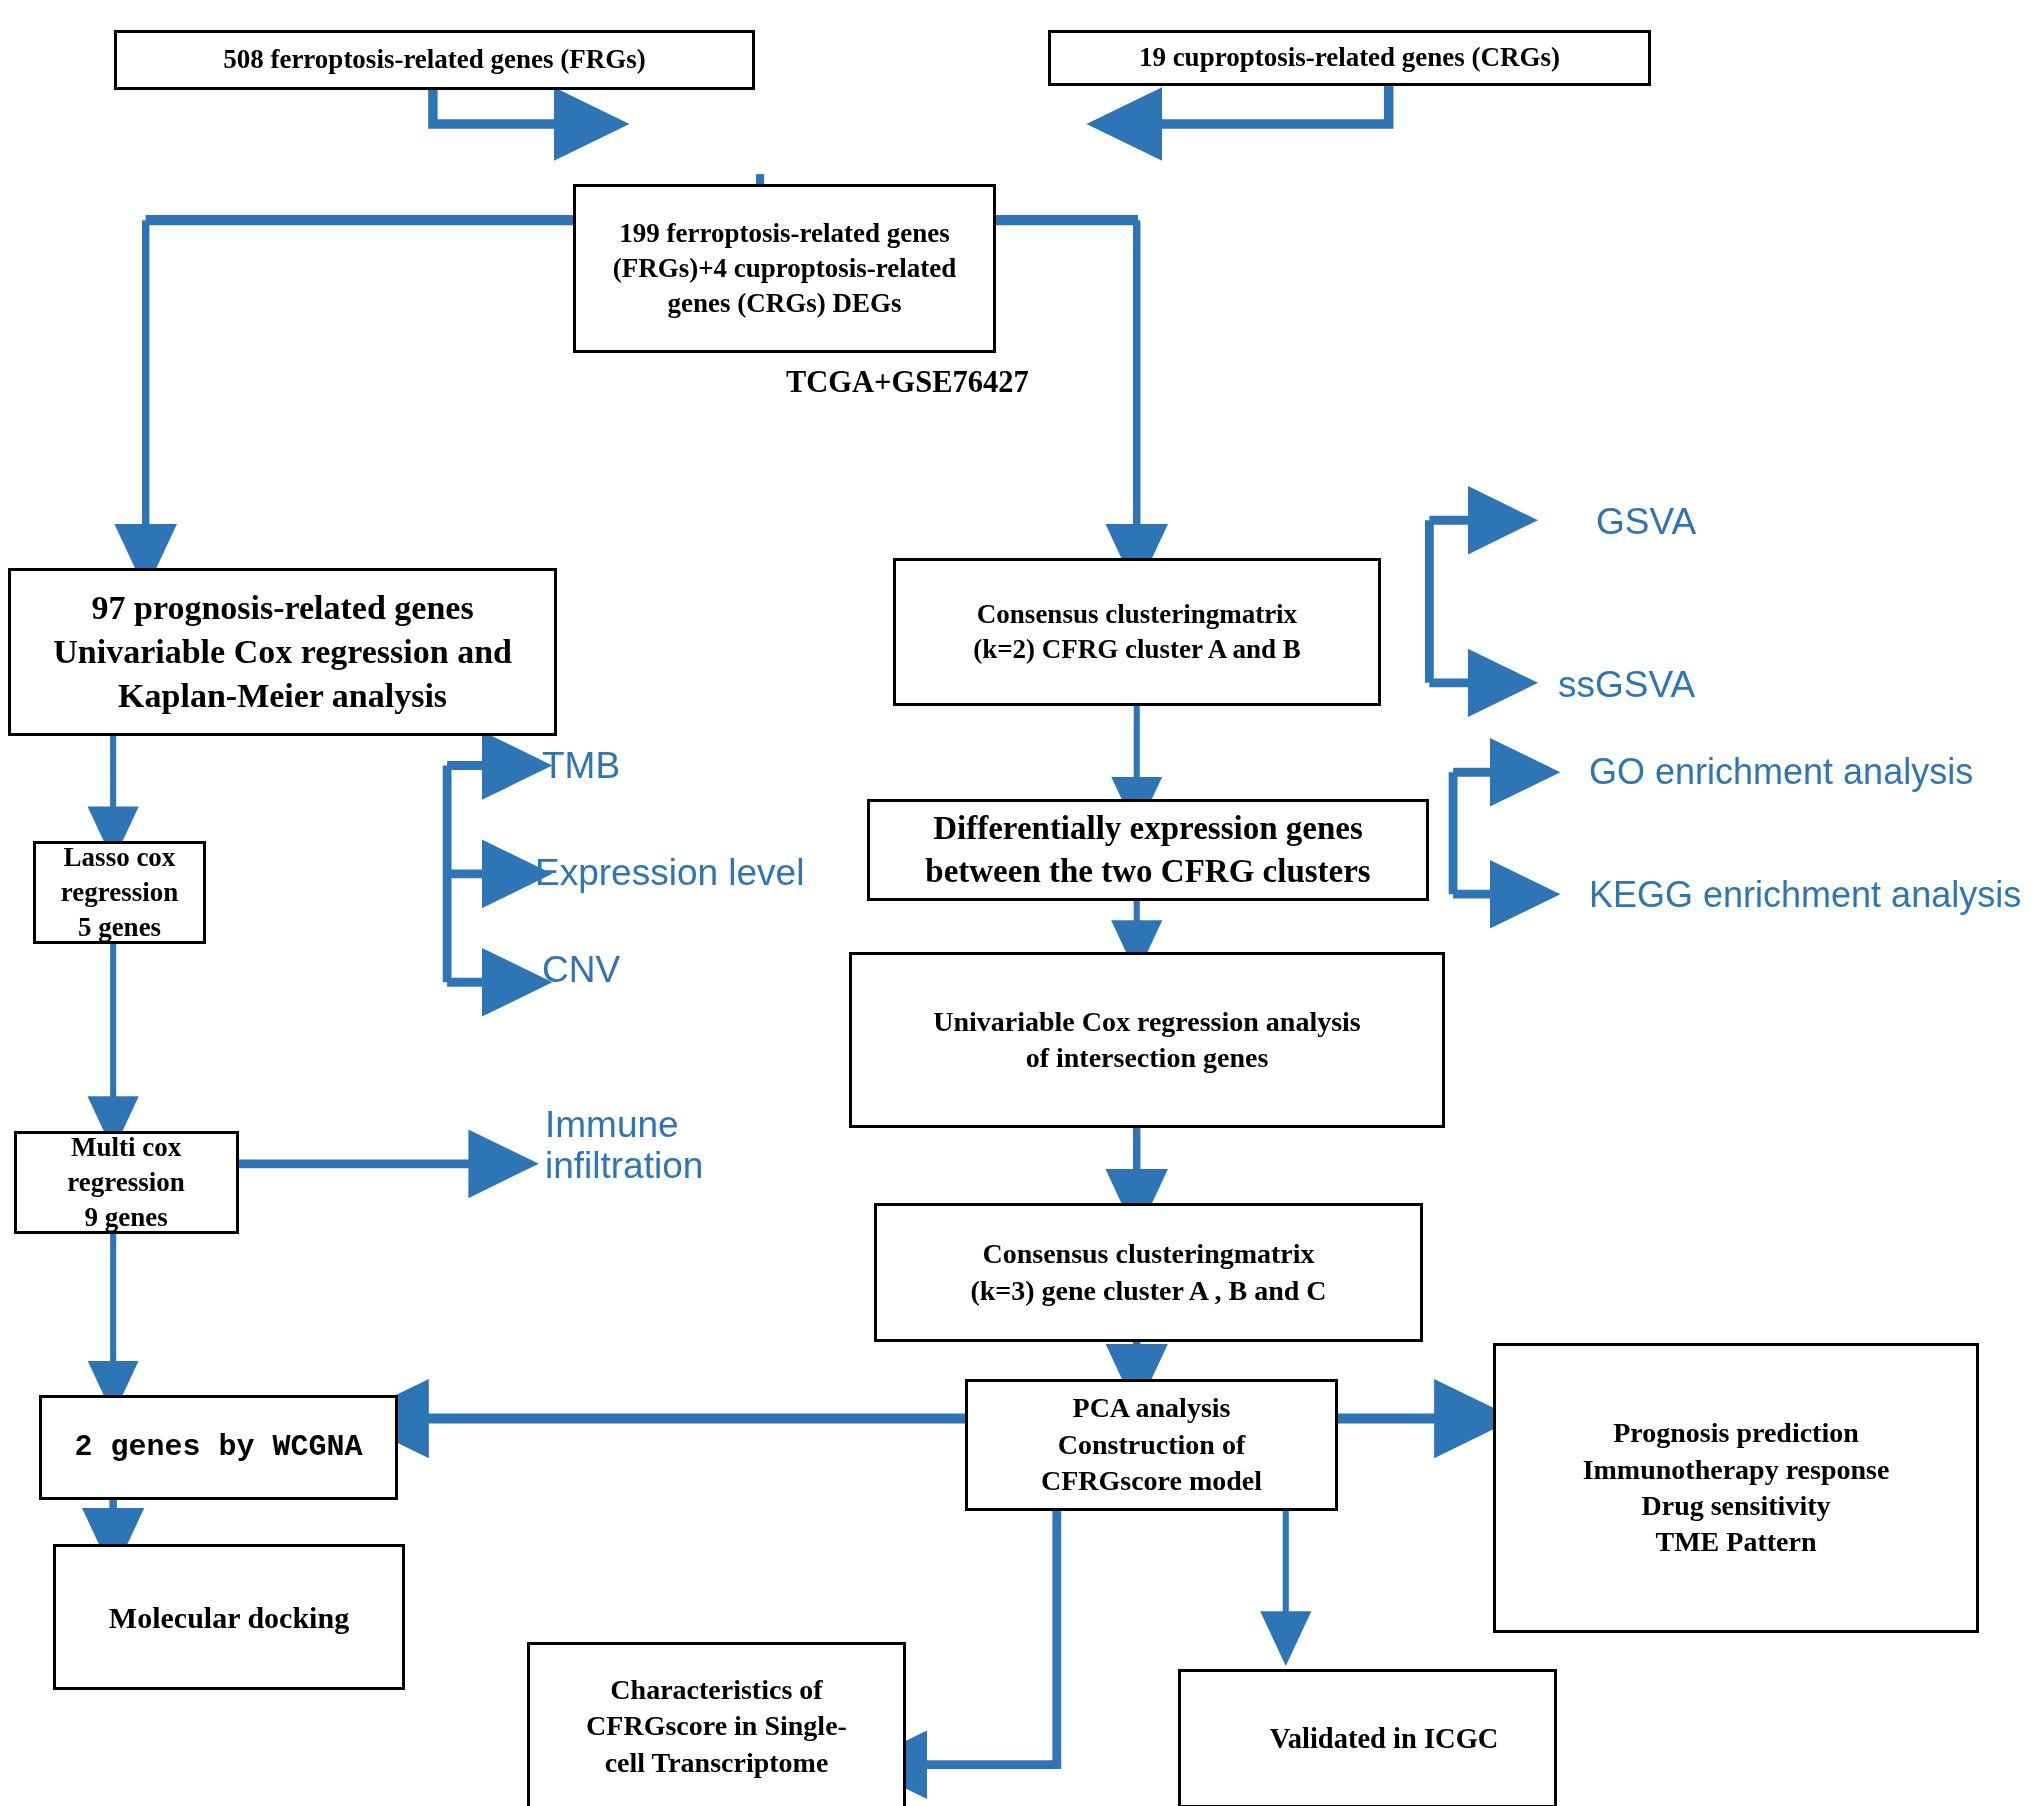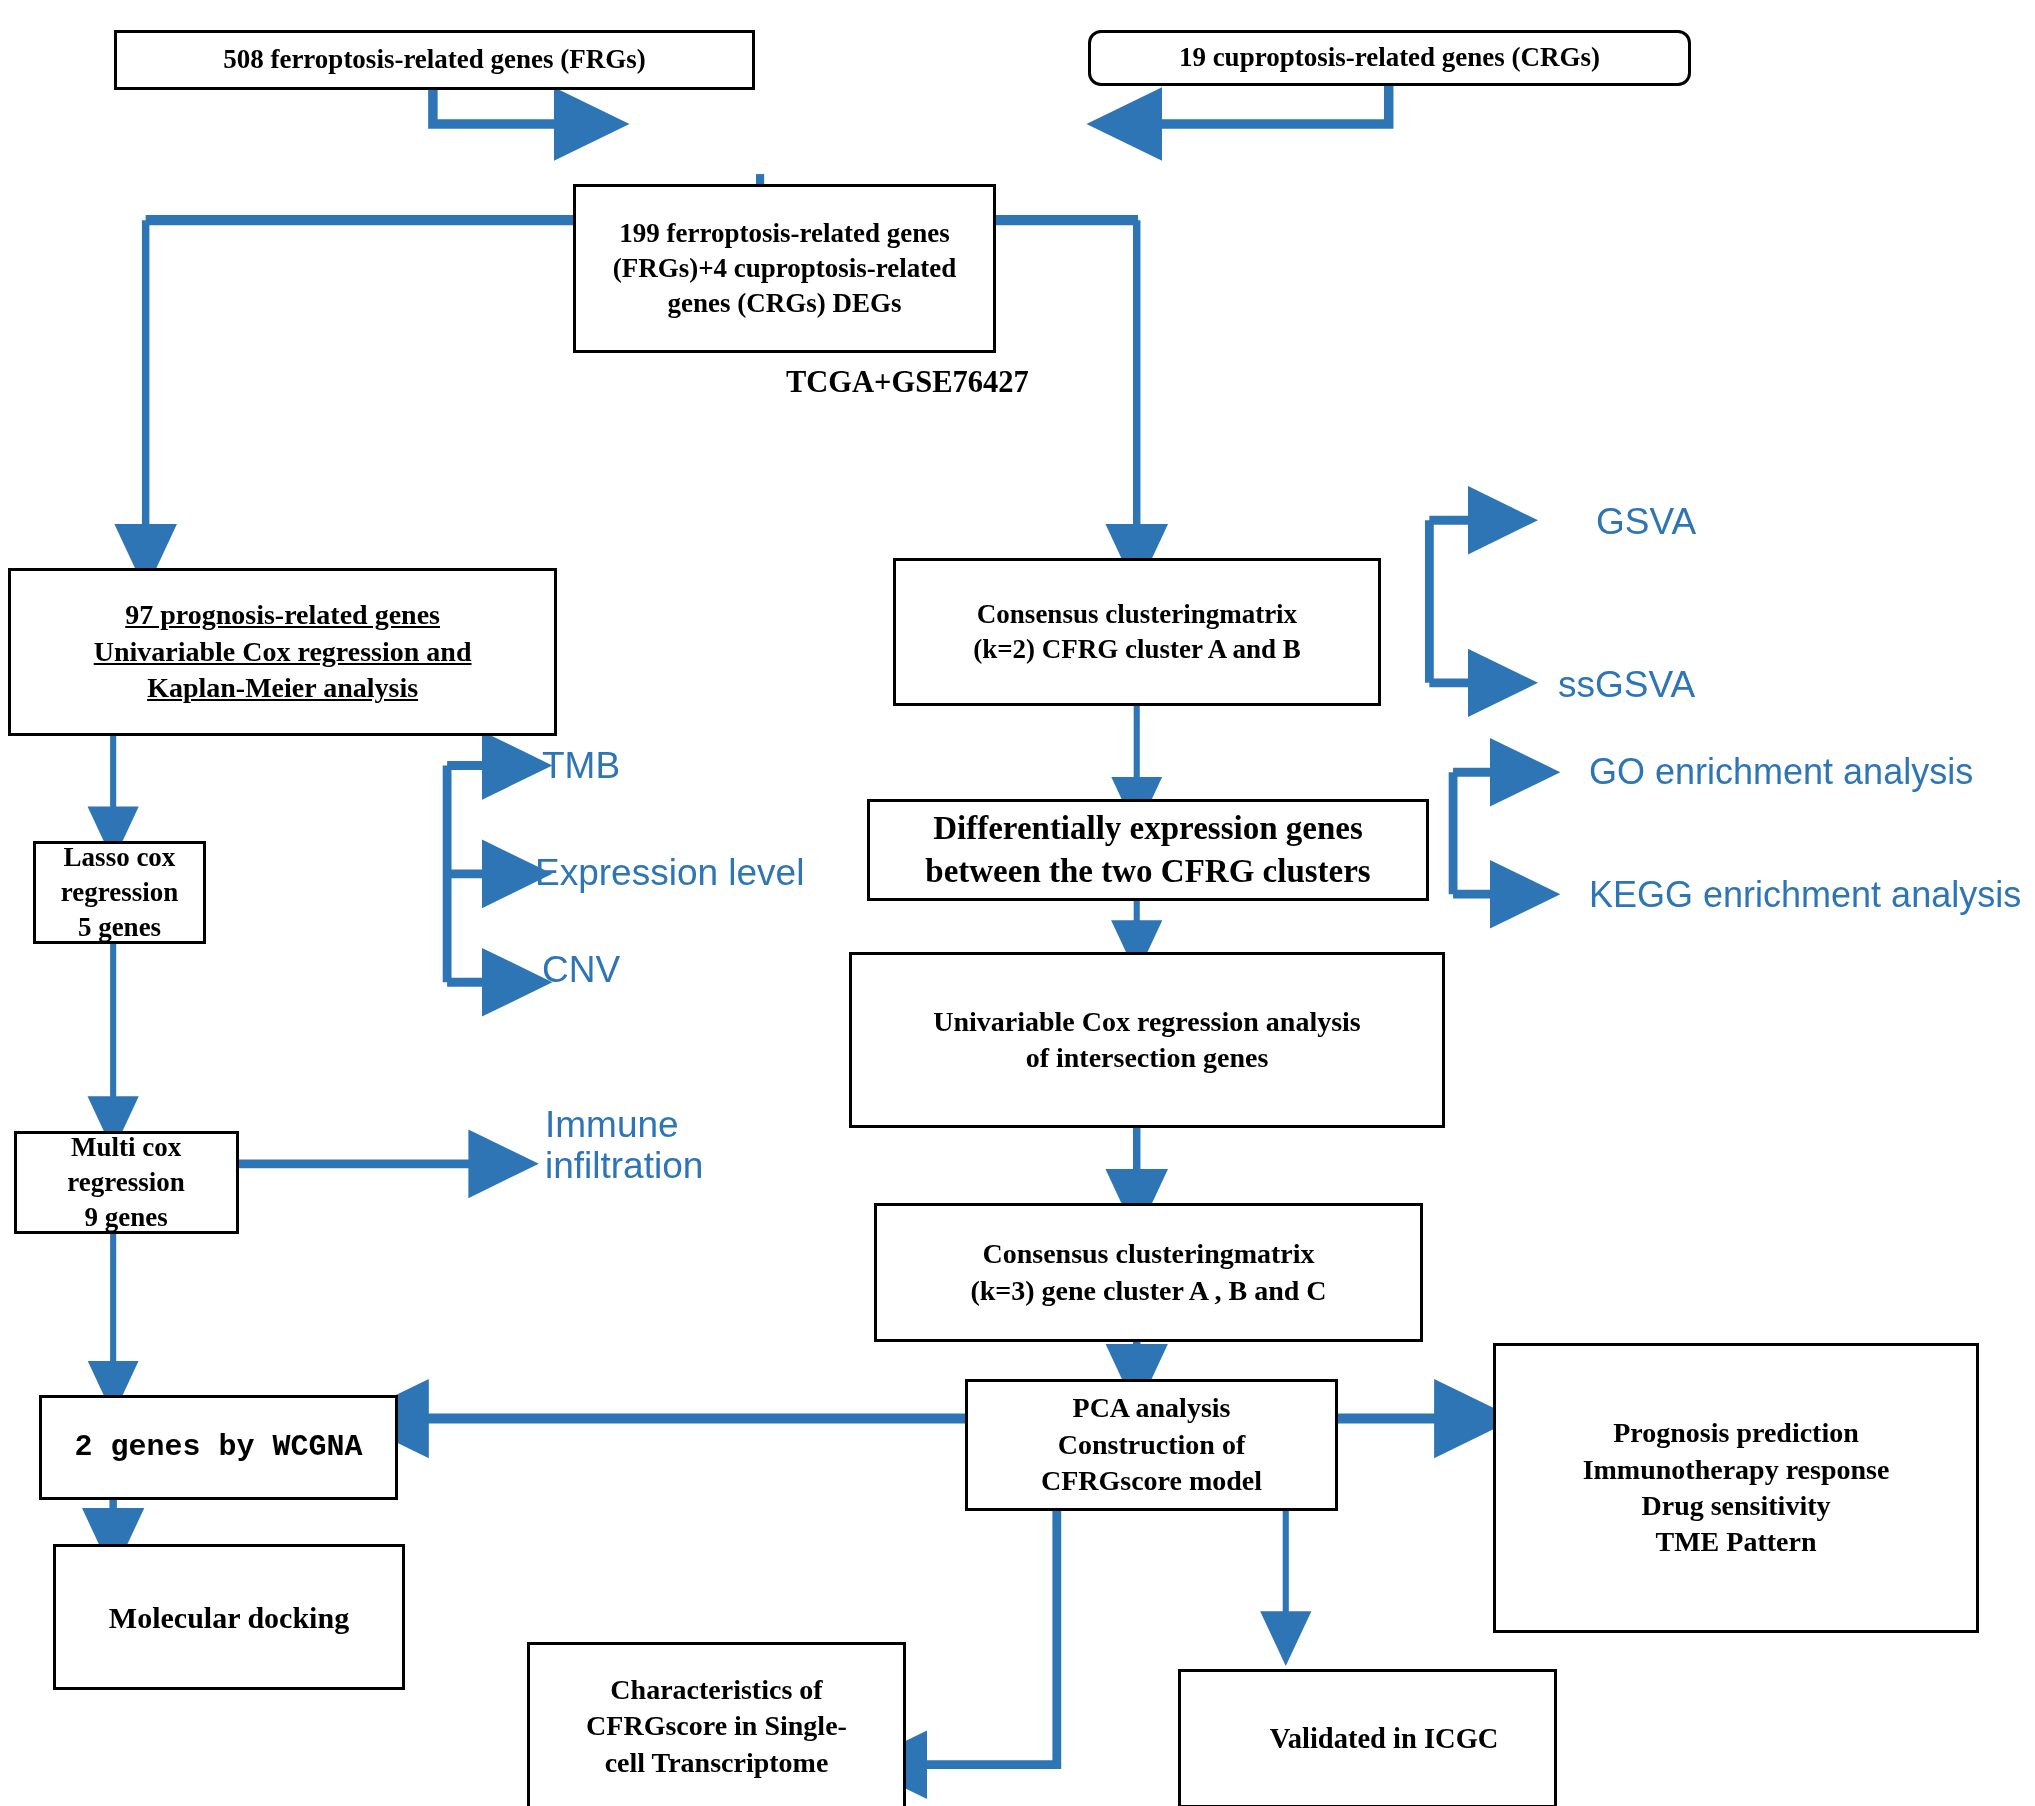--- a/index.html
+++ b/index.html
@@ -129,31 +129,31 @@
 
       <path d="M 1560,2205 L 1560,2605 L 1340,2605" stroke-width="13" marker-end="url(#ah)"></path>
 
     </g>
   </svg>
 
   <div class="node-box" style="left:114px; top:13.6px; width:641px; height:60px; font-size:27px;">
     <span class="node-text">508  ferroptosis-related genes (FRGs)</span>
   </div>
 
-  <div class="node-box" style="left:1088px; top:13.6px; width:603px; height:56px; font-size:27px;border-radius:13px;">
+  <div class="node-box" style="left:1048px; top:13.6px; width:603px; height:56px; font-size:27px;">
     <span class="node-text">19 cuproptosis-related genes (CRGs)</span>
   </div>
 
   <div class="node-box" style="left:573px; top:168px; width:423px; height:169px; font-size:27px; flex-direction:column;">
     <span class="node-text">199 ferroptosis-related genes</span>
     <span class="node-text">(FRGs)+4 cuproptosis-related</span>
     <span class="node-text">genes (CRGs)  DEGs</span>
   </div>
 
-  <div class="node-box" style="left:8.1px; top:552px; width:549px; height:168px; font-size:28px; flex-direction:column;text-decoration:underline;">
+  <div class="node-box" style="left:8.1px; top:552px; width:549px; height:168px; font-size:34px; flex-direction:column;">
     <span class="node-text">97 prognosis-related genes</span>
     <span class="node-text">Univariable Cox regression and</span>
     <span class="node-text">Kaplan-Meier analysis</span>
   </div>
 
   <div class="node-box" style="left:33px; top:825px; width:173px; height:103px; font-size:27px; flex-direction:column;">
     <span class="node-text">Lasso  cox regression</span>
     <span class="node-text">5 genes</span>
   </div>
 

